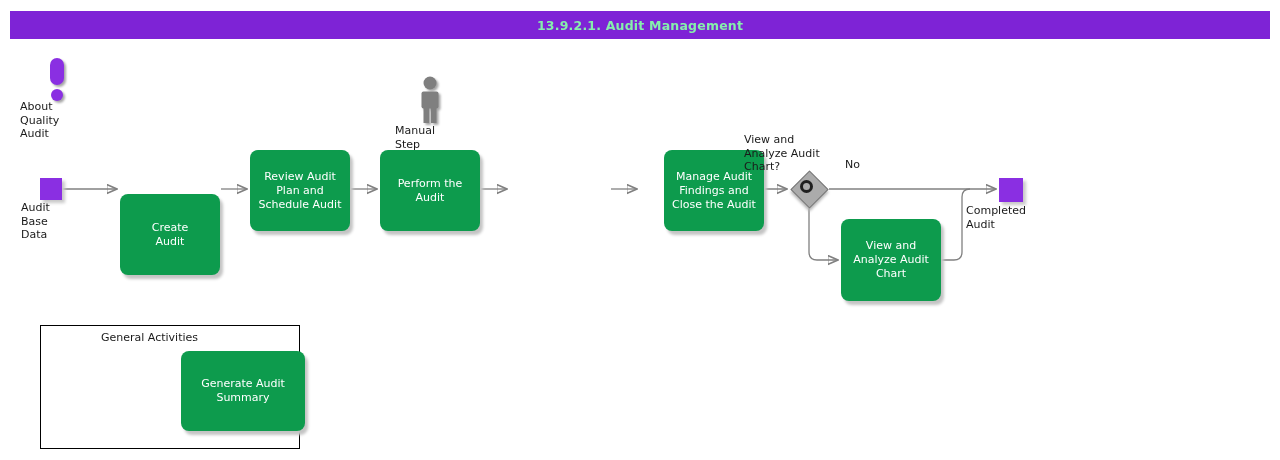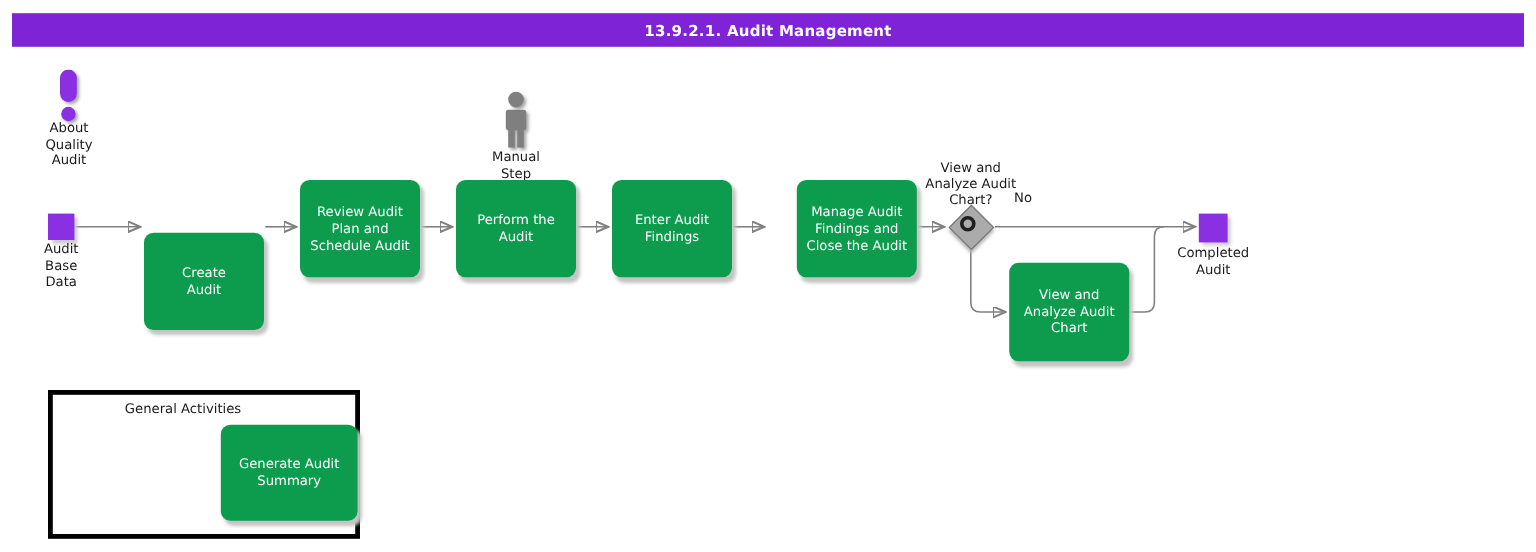--- a/index.html
+++ b/index.html
@@ -9,57 +9,57 @@
     --line-grey:#808080;
     --diamond-grey:#ababab;
     --icon-grey:#7f7f7f;
   }
   *{margin:0;padding:0;box-sizing:border-box;}
   body{background:#ffffff;font-family:"DejaVu Sans","Liberation Sans",sans-serif;}
   .canvas{position:relative;width:1280px;height:460px;background:#ffffff;overflow:hidden;}
 
   .banner{
     position:absolute;left:10px;top:11px;width:1260px;height:28px;
-    background:var(--banner-purple);color:#ffffff;font-size:12.5px;font-weight:bold;
+    background:var(--banner-purple);color:#86efac;font-size:12.5px;font-weight:bold;
     display:flex;align-items:center;justify-content:center;letter-spacing:.2px;
   }
 
   svg.connectors{position:absolute;left:0;top:0;z-index:1;}
   svg.connectors path{stroke:var(--line-grey);stroke-width:1.3;fill:none;}
 
   .task{
     position:absolute;width:100px;height:81px;z-index:2;
     background:var(--task-green);border-radius:8px;
     box-shadow:3px 4px 3px #c4c4c4;
     color:#ffffff;font-size:11px;line-height:14px;text-align:center;white-space:pre-line;
     display:flex;align-items:center;justify-content:center;cursor:pointer;
   }
   .event-square{
     position:absolute;z-index:2;background:var(--event-purple);
     box-shadow:3px 3px 3px #c9c9c9;
   }
   .label{
     position:absolute;z-index:2;color:#1a1a1a;font-size:11px;line-height:13.5px;
-    text-align:center;white-space:pre-line;
+    text-align:left;white-space:pre-line;
   }
   .diamond-wrap{position:absolute;left:782px;top:162px;width:54px;height:54px;z-index:2;cursor:pointer;}
   .diamond{
     position:absolute;left:13.5px;top:13.5px;width:27px;height:27px;
     background:var(--diamond-grey);border:1px solid #777;
     transform:rotate(45deg);box-shadow:2px 2px 3px #b5b5b5;
   }
   .diamond-circle{
     position:absolute;left:17.5px;top:17.5px;width:13px;height:13px;
     border:3px solid #1f1f1f;border-radius:50%;
   }
   .icon-shadow{filter:drop-shadow(2px 2px 1.2px rgba(0,0,0,0.35));}
 
   .ga-container{
     position:absolute;left:40px;top:325px;width:260px;height:124px;
-    border:4px solid #000000;background:#ffffff;z-index:2;
+    border:1px solid #000000;background:#ffffff;z-index:2;
   }
   .ga-title{position:absolute;left:60px;top:5px;font-size:11px;color:#1a1a1a;white-space:nowrap;}
   .ga-task{
     position:absolute;width:98px;height:80px;
     background:var(--task-green);border-radius:8px;box-shadow:3px 4px 3px #c4c4c4;
     color:#ffffff;font-size:11px;line-height:14px;text-align:center;white-space:pre-line;
     display:flex;align-items:center;justify-content:center;cursor:pointer;
   }
 </style>
 </head>
@@ -112,22 +112,20 @@
   <div class="label" style="left:395px;top:124px;width:70px;">Manual
 Step</div>
 
   <div class="task" style="left:120px;top:150px;margin-top:44px;">Create
 Audit</div>
   <div class="task" style="left:250px;top:150px;">Review Audit
 Plan and
 Schedule Audit</div>
   <div class="task" style="left:380px;top:150px;">Perform the
 Audit</div>
-  <div class="task" style="left:510px;top:150px;">Enter Audit
-Findings</div>
   <div class="task" style="left:640px;top:150px;margin-left:24px;">Manage Audit
 Findings and
 Close the Audit</div>
 
   <div class="label" style="left:744px;top:133px;width:130px;">View and
 Analyze Audit
 Chart?</div>
   <div class="diamond-wrap">
     <div class="diamond"></div>
     <div class="diamond-circle"></div>
@@ -137,17 +135,17 @@
   <div class="task" style="left:841px;top:219px;height:82px;">View and
 Analyze Audit
 Chart</div>
 
   <div class="event-square" style="left:999px;top:178px;width:24px;height:24px;"></div>
   <div class="label" style="left:966px;top:204px;width:90px;">Completed
 Audit</div>
 
   <div class="ga-container">
     <div class="ga-title">General Activities</div>
-    <div class="ga-task" style="left:140px;top:25px;width:114px;">Generate Audit
+    <div class="ga-task" style="left:140px;top:25px;width:124px;">Generate Audit
 Summary</div>
   </div>
 
 </div>
 
 </body></html>

